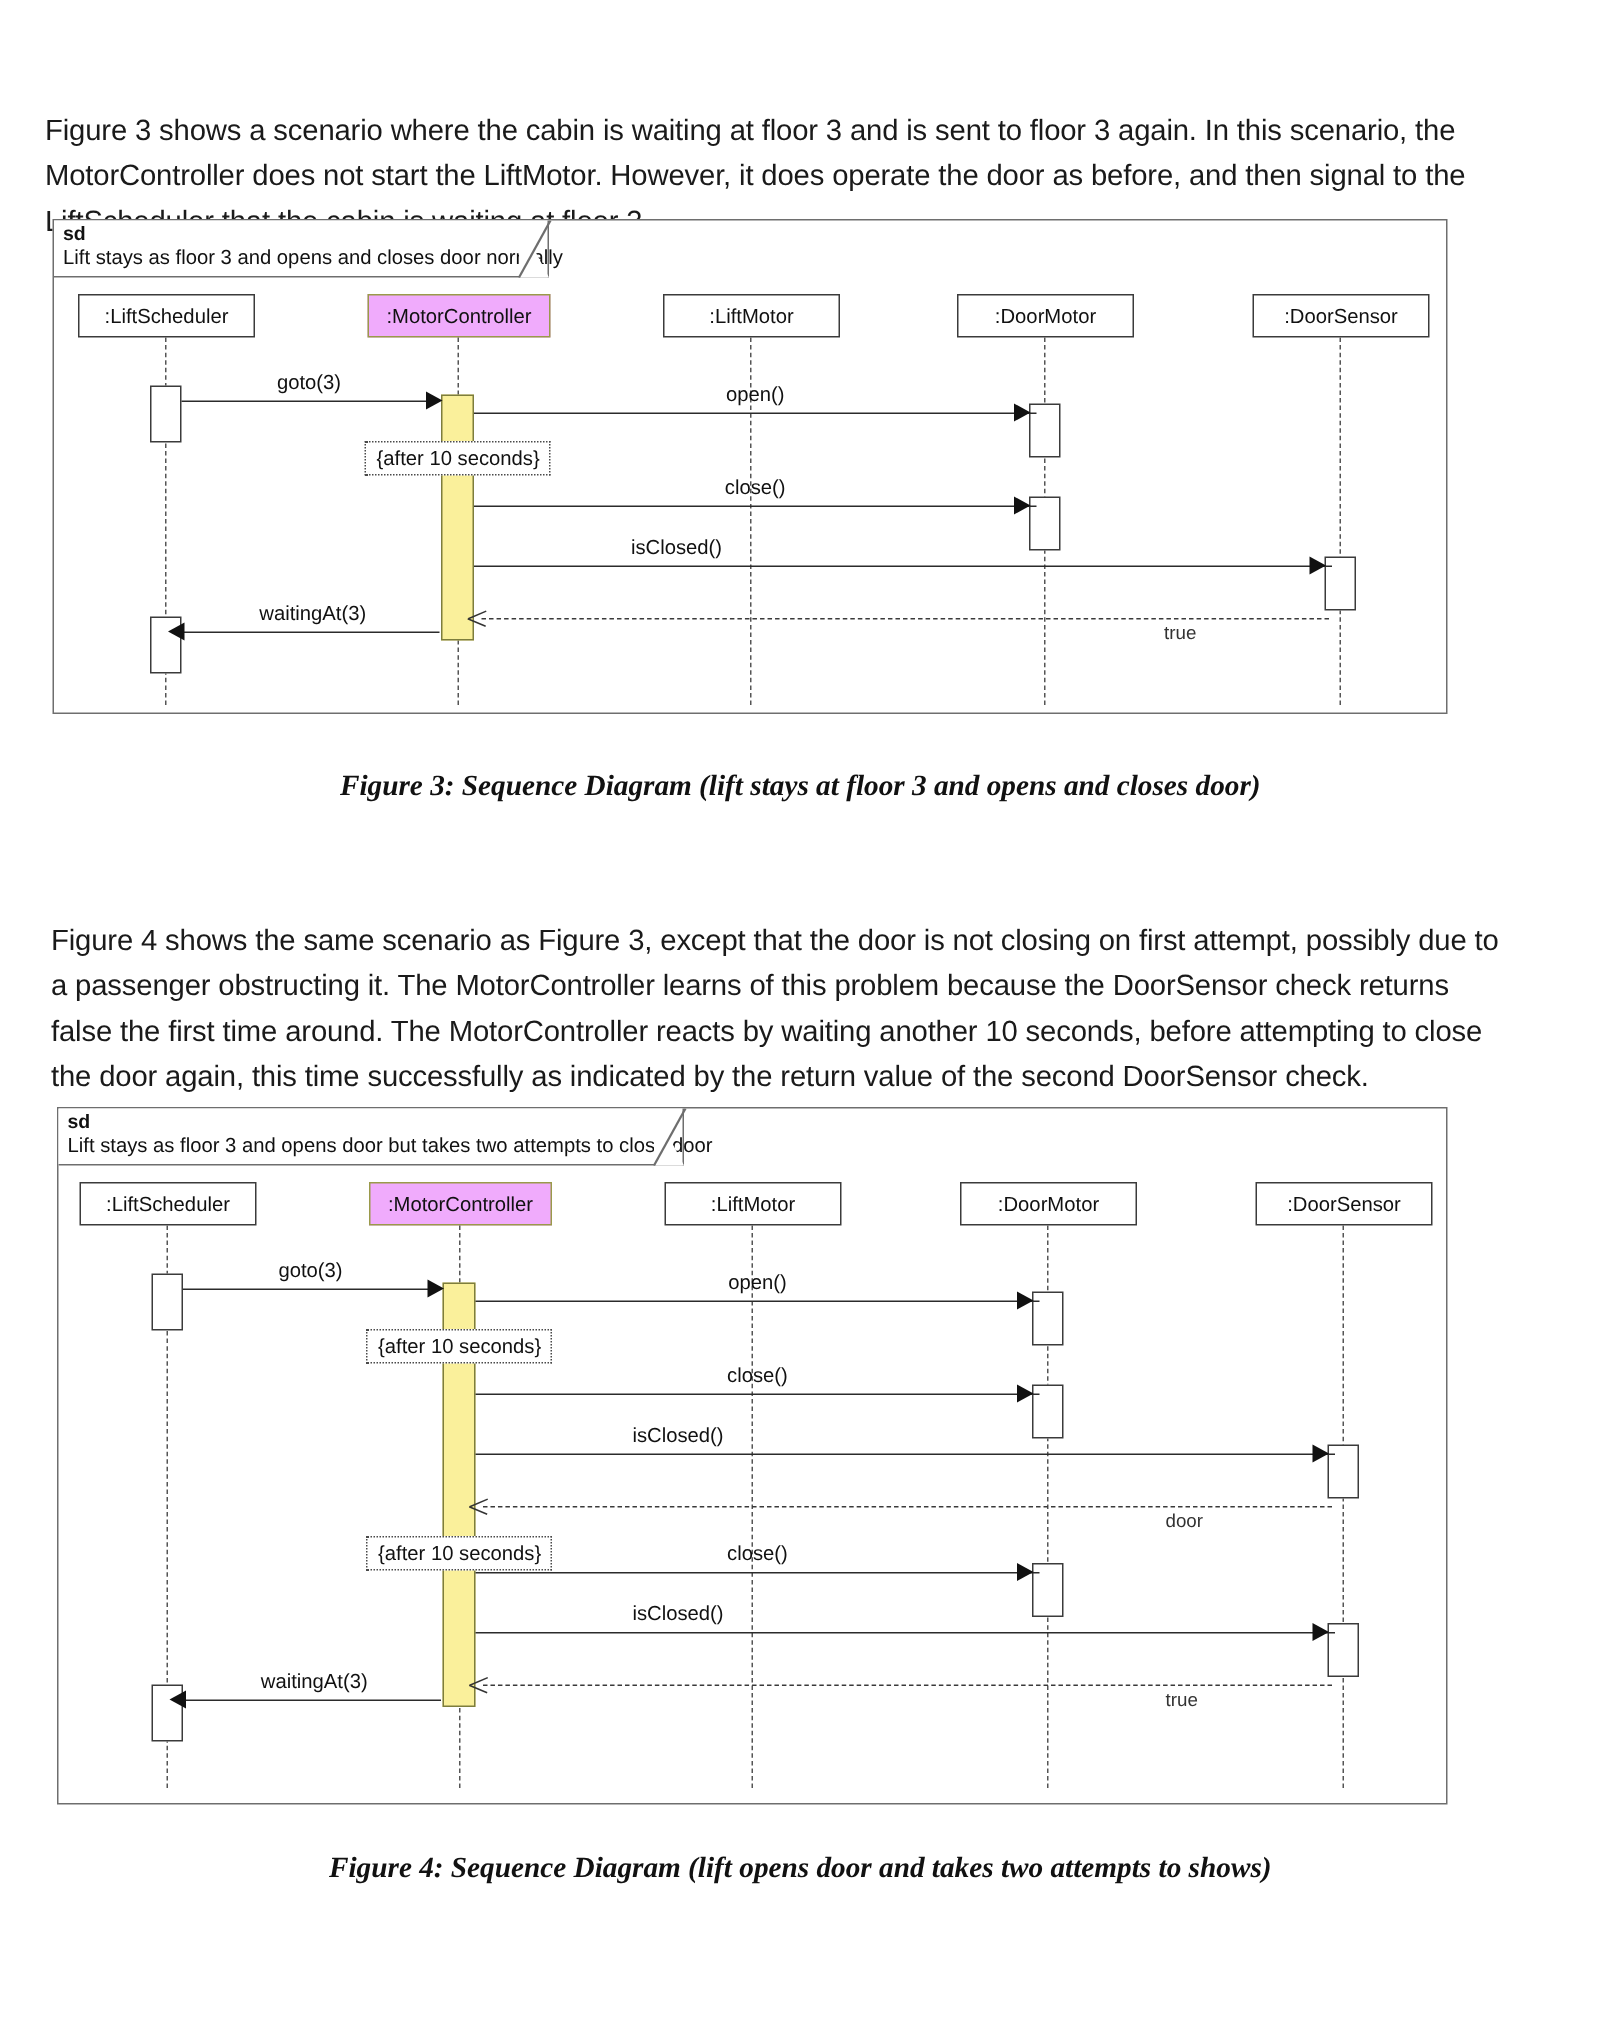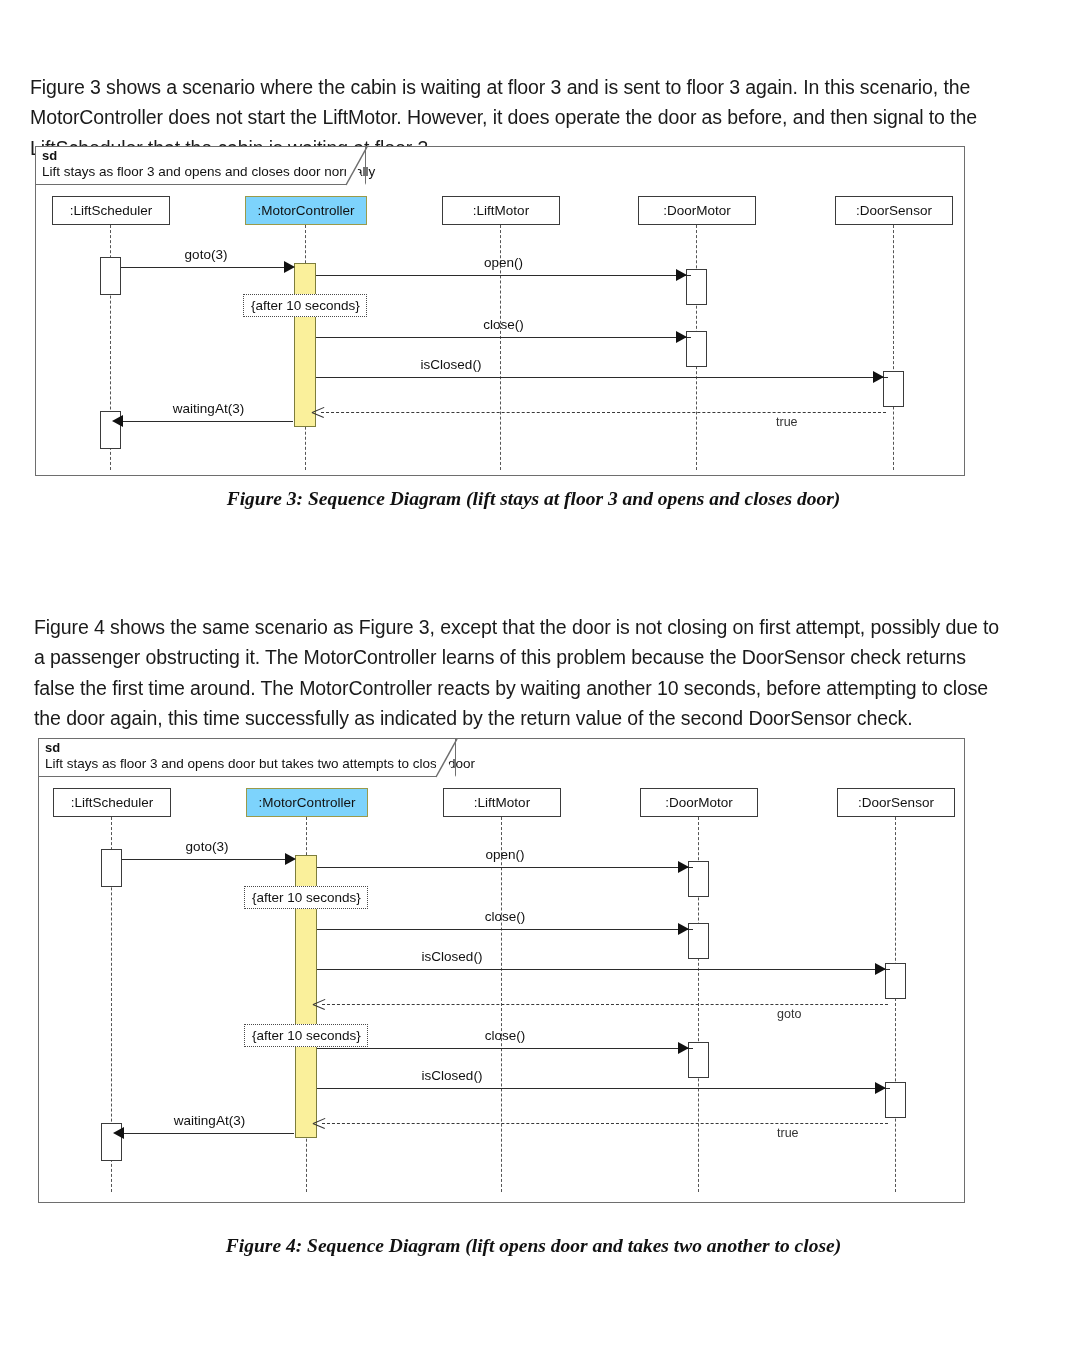--- a/index.html
+++ b/index.html
@@ -21,21 +21,21 @@
     position:absolute;
     width:1067px;
     left:0;
     text-align:center;
     font-family:"Liberation Serif",serif;
     font-style:italic;
     font-weight:bold;
     font-size:19.5px;
     color:#111;
   }
-  #cap3{top:488px;}
+  #cap3{top:514px;}
   #cap4{top:1235px;}
 
   
   .sd-frame{position:absolute;border:1.5px solid #6e6e6e;background:#fff;box-sizing:border-box;}
   #fig3{left:35px;top:146px;width:930px;height:330px;}
   #fig4{left:38px;top:738px;width:927px;height:465px;}
 
   .sd-tag{
     position:absolute;left:0;top:0;
     box-sizing:border-box;
@@ -60,21 +60,21 @@
     box-sizing:border-box;
     border:1.2px solid #3b3b3b;
     background:#ffffff;
     text-align:center;
     font-size:13.5px;
     color:#111;
     line-height:27px;
     height:29px;
     white-space:nowrap;
   }
-  .ll-head.hl{background:#7dd3fc;border-color:#9a9a4a;}
+  .ll-head.hl{background:#f0abfc;border-color:#9a9a4a;}
 
   
   .ll-line{
     position:absolute;
     width:0;
     border-left:1.4px dashed #555;
   }
 
   
   .act{
@@ -254,36 +254,36 @@
     <div class="msg" style="left:278px;top:190px;width:376px;"></div>
     <div class="arrow-r" style="left:639px;top:184px;"></div>
     <div class="msg-lbl" style="left:278px;top:170px;width:376px;">close()</div>
 
     <div class="msg" style="left:278px;top:230px;width:573px;"></div>
     <div class="arrow-r" style="left:836px;top:224px;"></div>
     <div class="msg-lbl" style="left:278px;top:210px;width:270px;">isClosed()</div>
 
     <div class="msg ret" style="left:283px;top:265px;width:566px;"></div>
     <div class="arrow-l-open" style="left:274px;top:259px;"></div>
-    <div class="ret-lbl" style="left:738px;top:268px;">goto</div>
+    <div class="ret-lbl" style="left:738px;top:268px;">door</div>
 
     <div class="note" style="left:205px;top:285px;width:124px;">{after 10 seconds}</div>
 
     <div class="msg" style="left:278px;top:309px;width:376px;"></div>
     <div class="arrow-r" style="left:639px;top:303px;"></div>
     <div class="msg-lbl" style="left:278px;top:289px;width:376px;">close()</div>
 
     <div class="msg" style="left:278px;top:349px;width:573px;"></div>
     <div class="arrow-r" style="left:836px;top:343px;"></div>
     <div class="msg-lbl" style="left:278px;top:329px;width:270px;">isClosed()</div>
 
     <div class="msg ret" style="left:283px;top:384px;width:566px;"></div>
     <div class="arrow-l-open" style="left:274px;top:378px;"></div>
     <div class="ret-lbl" style="left:738px;top:387px;">true</div>
 
     <div class="msg" style="left:83px;top:394px;width:172px;"></div>
     <div class="arrow-l" style="left:74px;top:388px;"></div>
     <div class="msg-lbl" style="left:83px;top:374px;width:175px;">waitingAt(3)</div>
   </div>
 
-  <div class="caption" id="cap4">Figure 4: Sequence Diagram (lift opens door and takes two another to close)</div>
+  <div class="caption" id="cap4">Figure 4: Sequence Diagram (lift opens door and takes two attempts to shows)</div>
 
 </div>
 
 </body></html>

